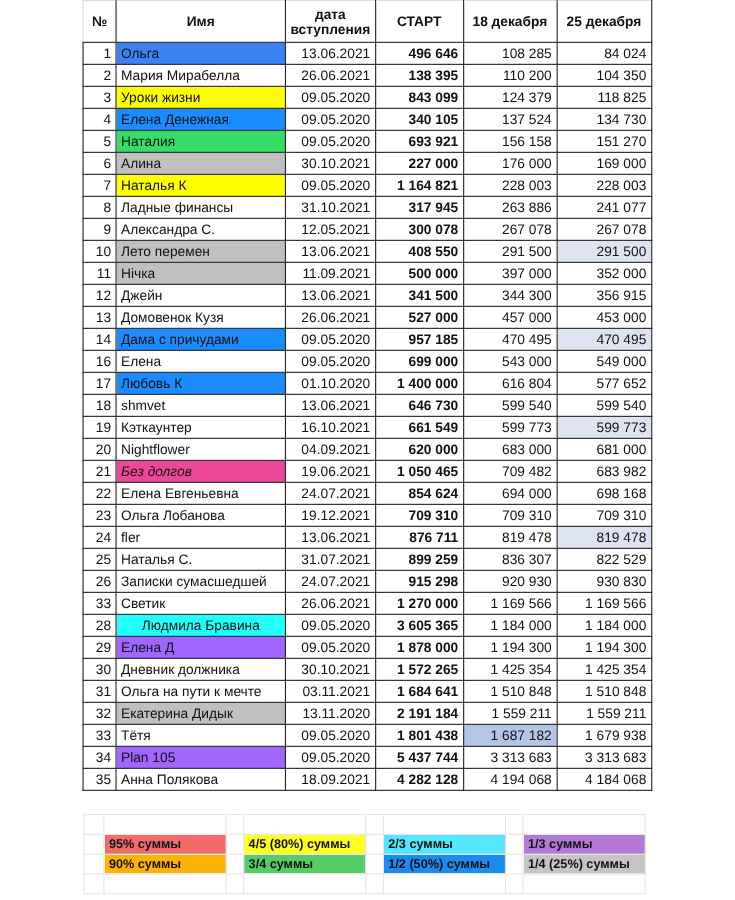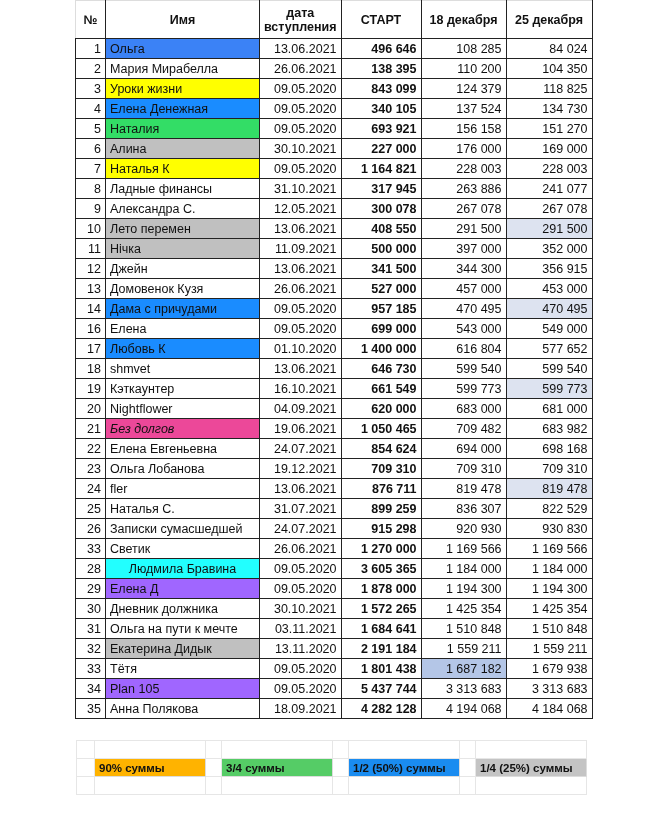--- a/index.html
+++ b/index.html
@@ -346,20 +346,30 @@
           <td class="blank"></td>
         <td class="blank"></td>
           <td class="blank"></td>
         <td class="blank"></td>
           <td class="blank"></td>
         <td class="blank"></td>
           <td class="blank"></td>
       </tr>
       <tr>
         <td class="blank"></td>
+        <td style="background: rgb(242, 107, 107);">95% суммы</td>
+        <td class="blank"></td>
+        <td style="background: rgb(255, 255, 34);">4/5 (80%) суммы</td>
+        <td class="blank"></td>
+        <td style="background: rgb(85, 230, 255);">2/3 суммы</td>
+        <td class="blank"></td>
+        <td style="background: rgb(178, 122, 214);">1/3 суммы</td>
+      </tr>
+      <tr>
+        <td class="blank"></td>
         <td style="background: rgb(255, 179, 0);">90% суммы</td>
         <td class="blank"></td>
         <td style="background: rgb(85, 204, 102);">3/4 суммы</td>
         <td class="blank"></td>
         <td style="background: rgb(26, 140, 240);">1/2 (50%) суммы</td>
         <td class="blank"></td>
         <td style="background: rgb(196, 196, 196);">1/4 (25%) суммы</td>
       </tr>
       <tr>
         <td class="blank"></td>

